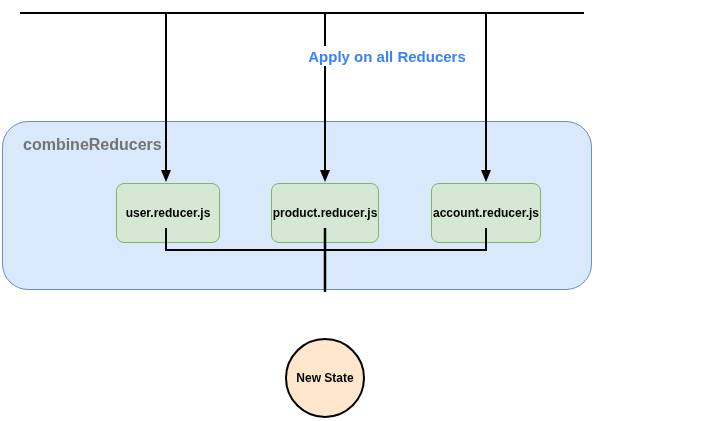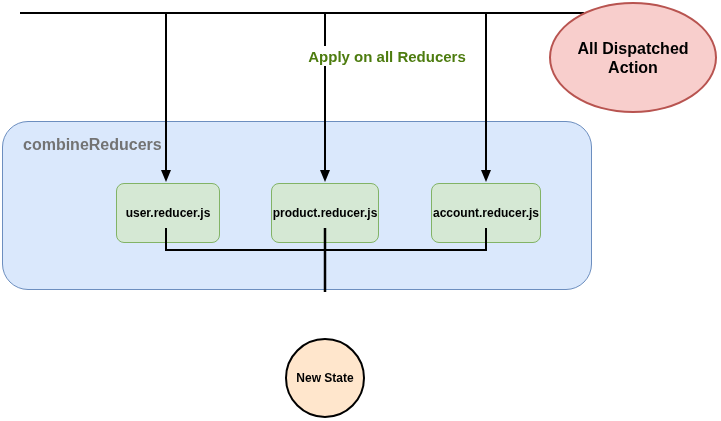--- a/index.html
+++ b/index.html
@@ -76,21 +76,21 @@
     position: absolute;
     left: 300px; top: 46px;
     width: 174px; height: 20px;
     background: #ffffff;
     display: flex;
     align-items: center;
     justify-content: center;
     font-size: 15px;
     font-weight: bold;
     white-space: nowrap;
-    color: #4d7c0f;
+    color: #3b82f6;
   }
   .state-circle {
     position: absolute;
     left: 285px; top: 338px;
     width: 80px; height: 80px;
     background: #ffe6cc;
     border: 2px solid #000000;
     border-radius: 50%;
     display: flex;
     align-items: center;
@@ -127,17 +127,16 @@
     <polygon points="486,182 481,170 491,170" fill="#000000"></polygon>
 
     <line x1="166" y1="228" x2="166" y2="251" stroke="#000000" stroke-width="2"></line>
     <line x1="486" y1="228" x2="486" y2="251" stroke="#000000" stroke-width="2"></line>
     <line x1="165" y1="250" x2="487" y2="250" stroke="#000000" stroke-width="2"></line>
     <line x1="325" y1="228" x2="325" y2="292" stroke="#000000" stroke-width="2.5"></line>
   </svg>
 
   <div class="apply-label">Apply on all Reducers</div>
 
-  <div class="dispatch-ellipse">All Dispatched Action</div>
 
   <div class="state-circle">New State</div>
 
 </div>
 
 </body></html>

